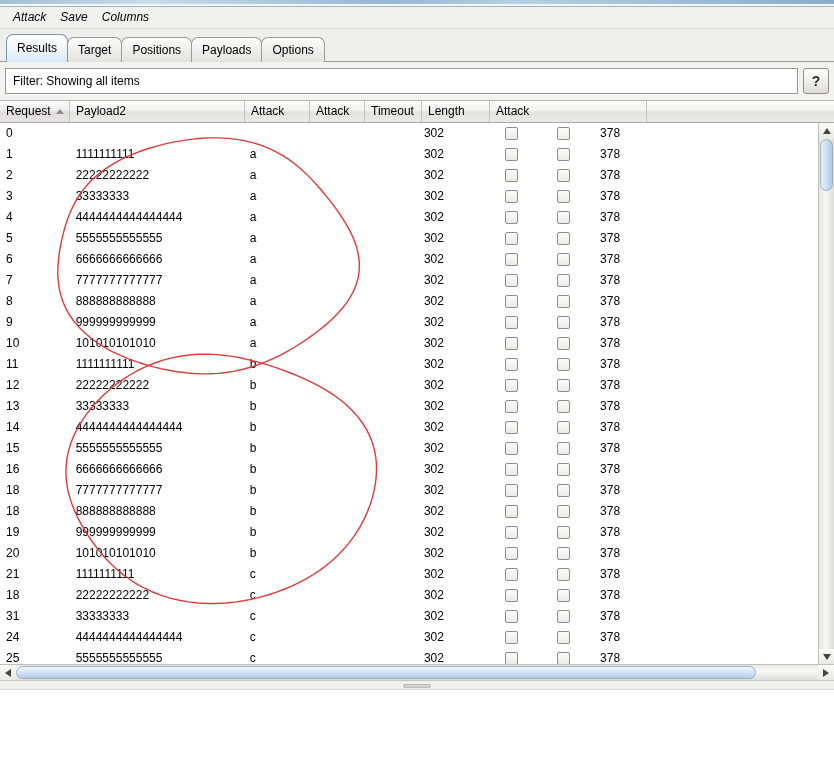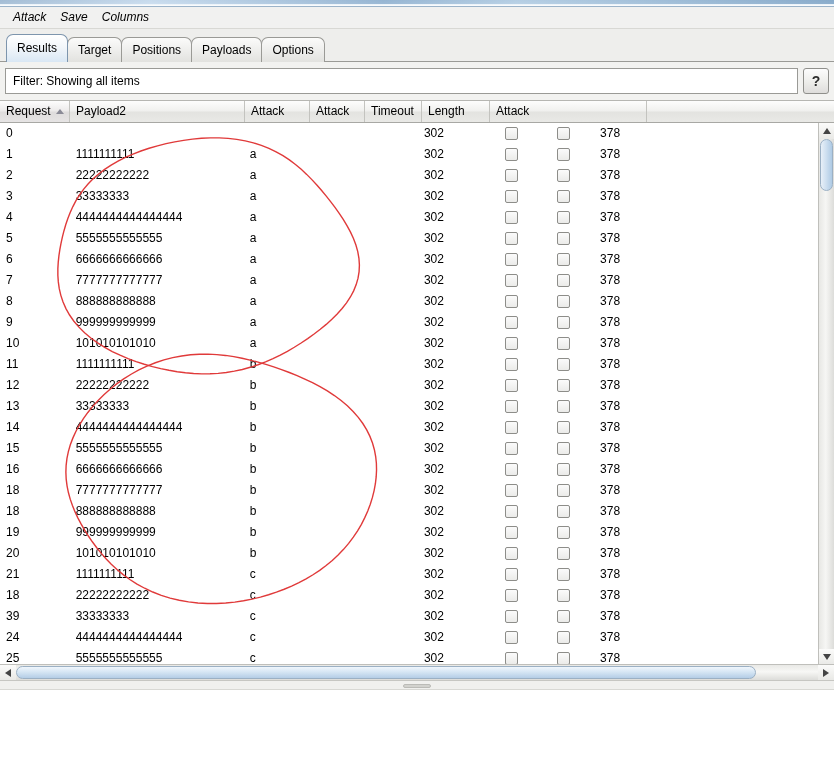--- a/index.html
+++ b/index.html
@@ -628,21 +628,21 @@
           <div class="cell center" style="width: 55px;">
             <div class="chk"></div>
           </div>
           <div class="cell center" style="width: 57px;">
             <div class="chk tmo"></div>
           </div>
           <div class="cell" style="width: 68px;">378</div>
           <div class="cell" style="width: 157px;"></div>
         </div>
         <div class="row">
-          <div class="cell" style="width: 70px;">39</div>
+          <div class="cell" style="width: 70px;">31</div>
           <div class="cell" style="width: 175px;">33333333</div>
           <div class="cell" style="width: 175px;">c</div>
           <div class="cell" style="width: 65px;">302</div>
           <div class="cell center" style="width: 55px;">
             <div class="chk"></div>
           </div>
           <div class="cell center" style="width: 57px;">
             <div class="chk tmo"></div>
           </div>
           <div class="cell" style="width: 68px;">378</div>

